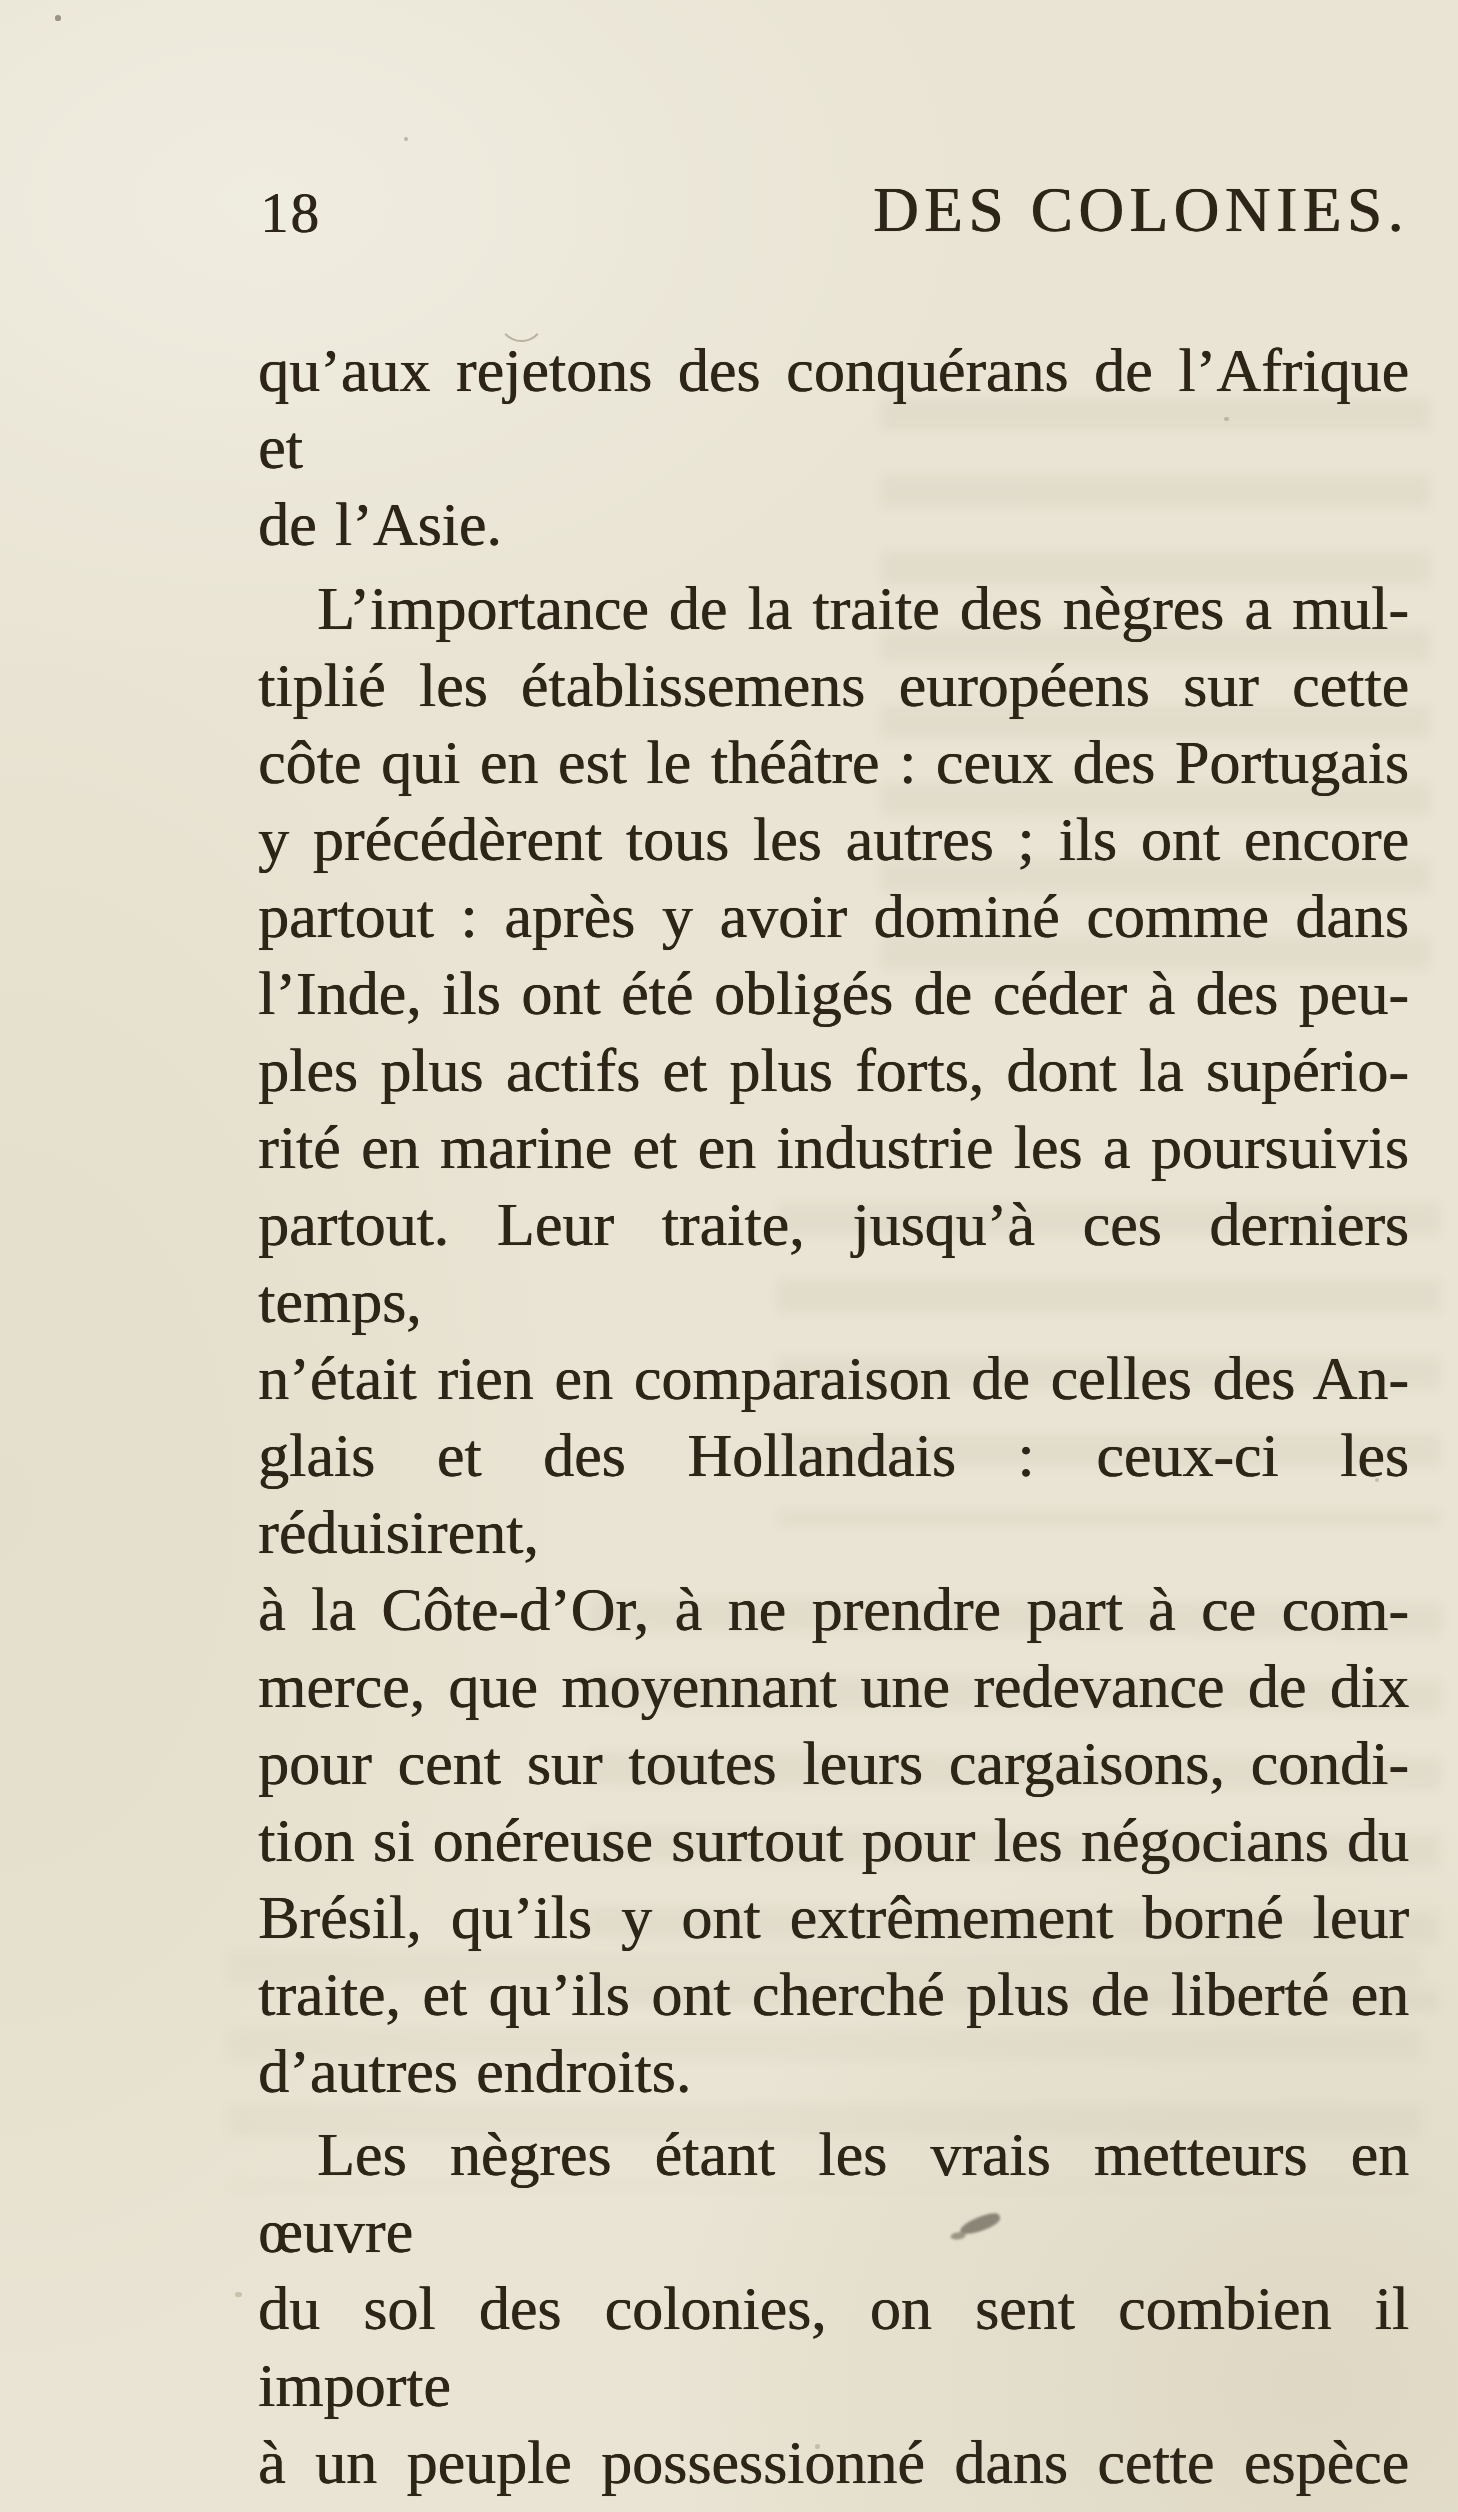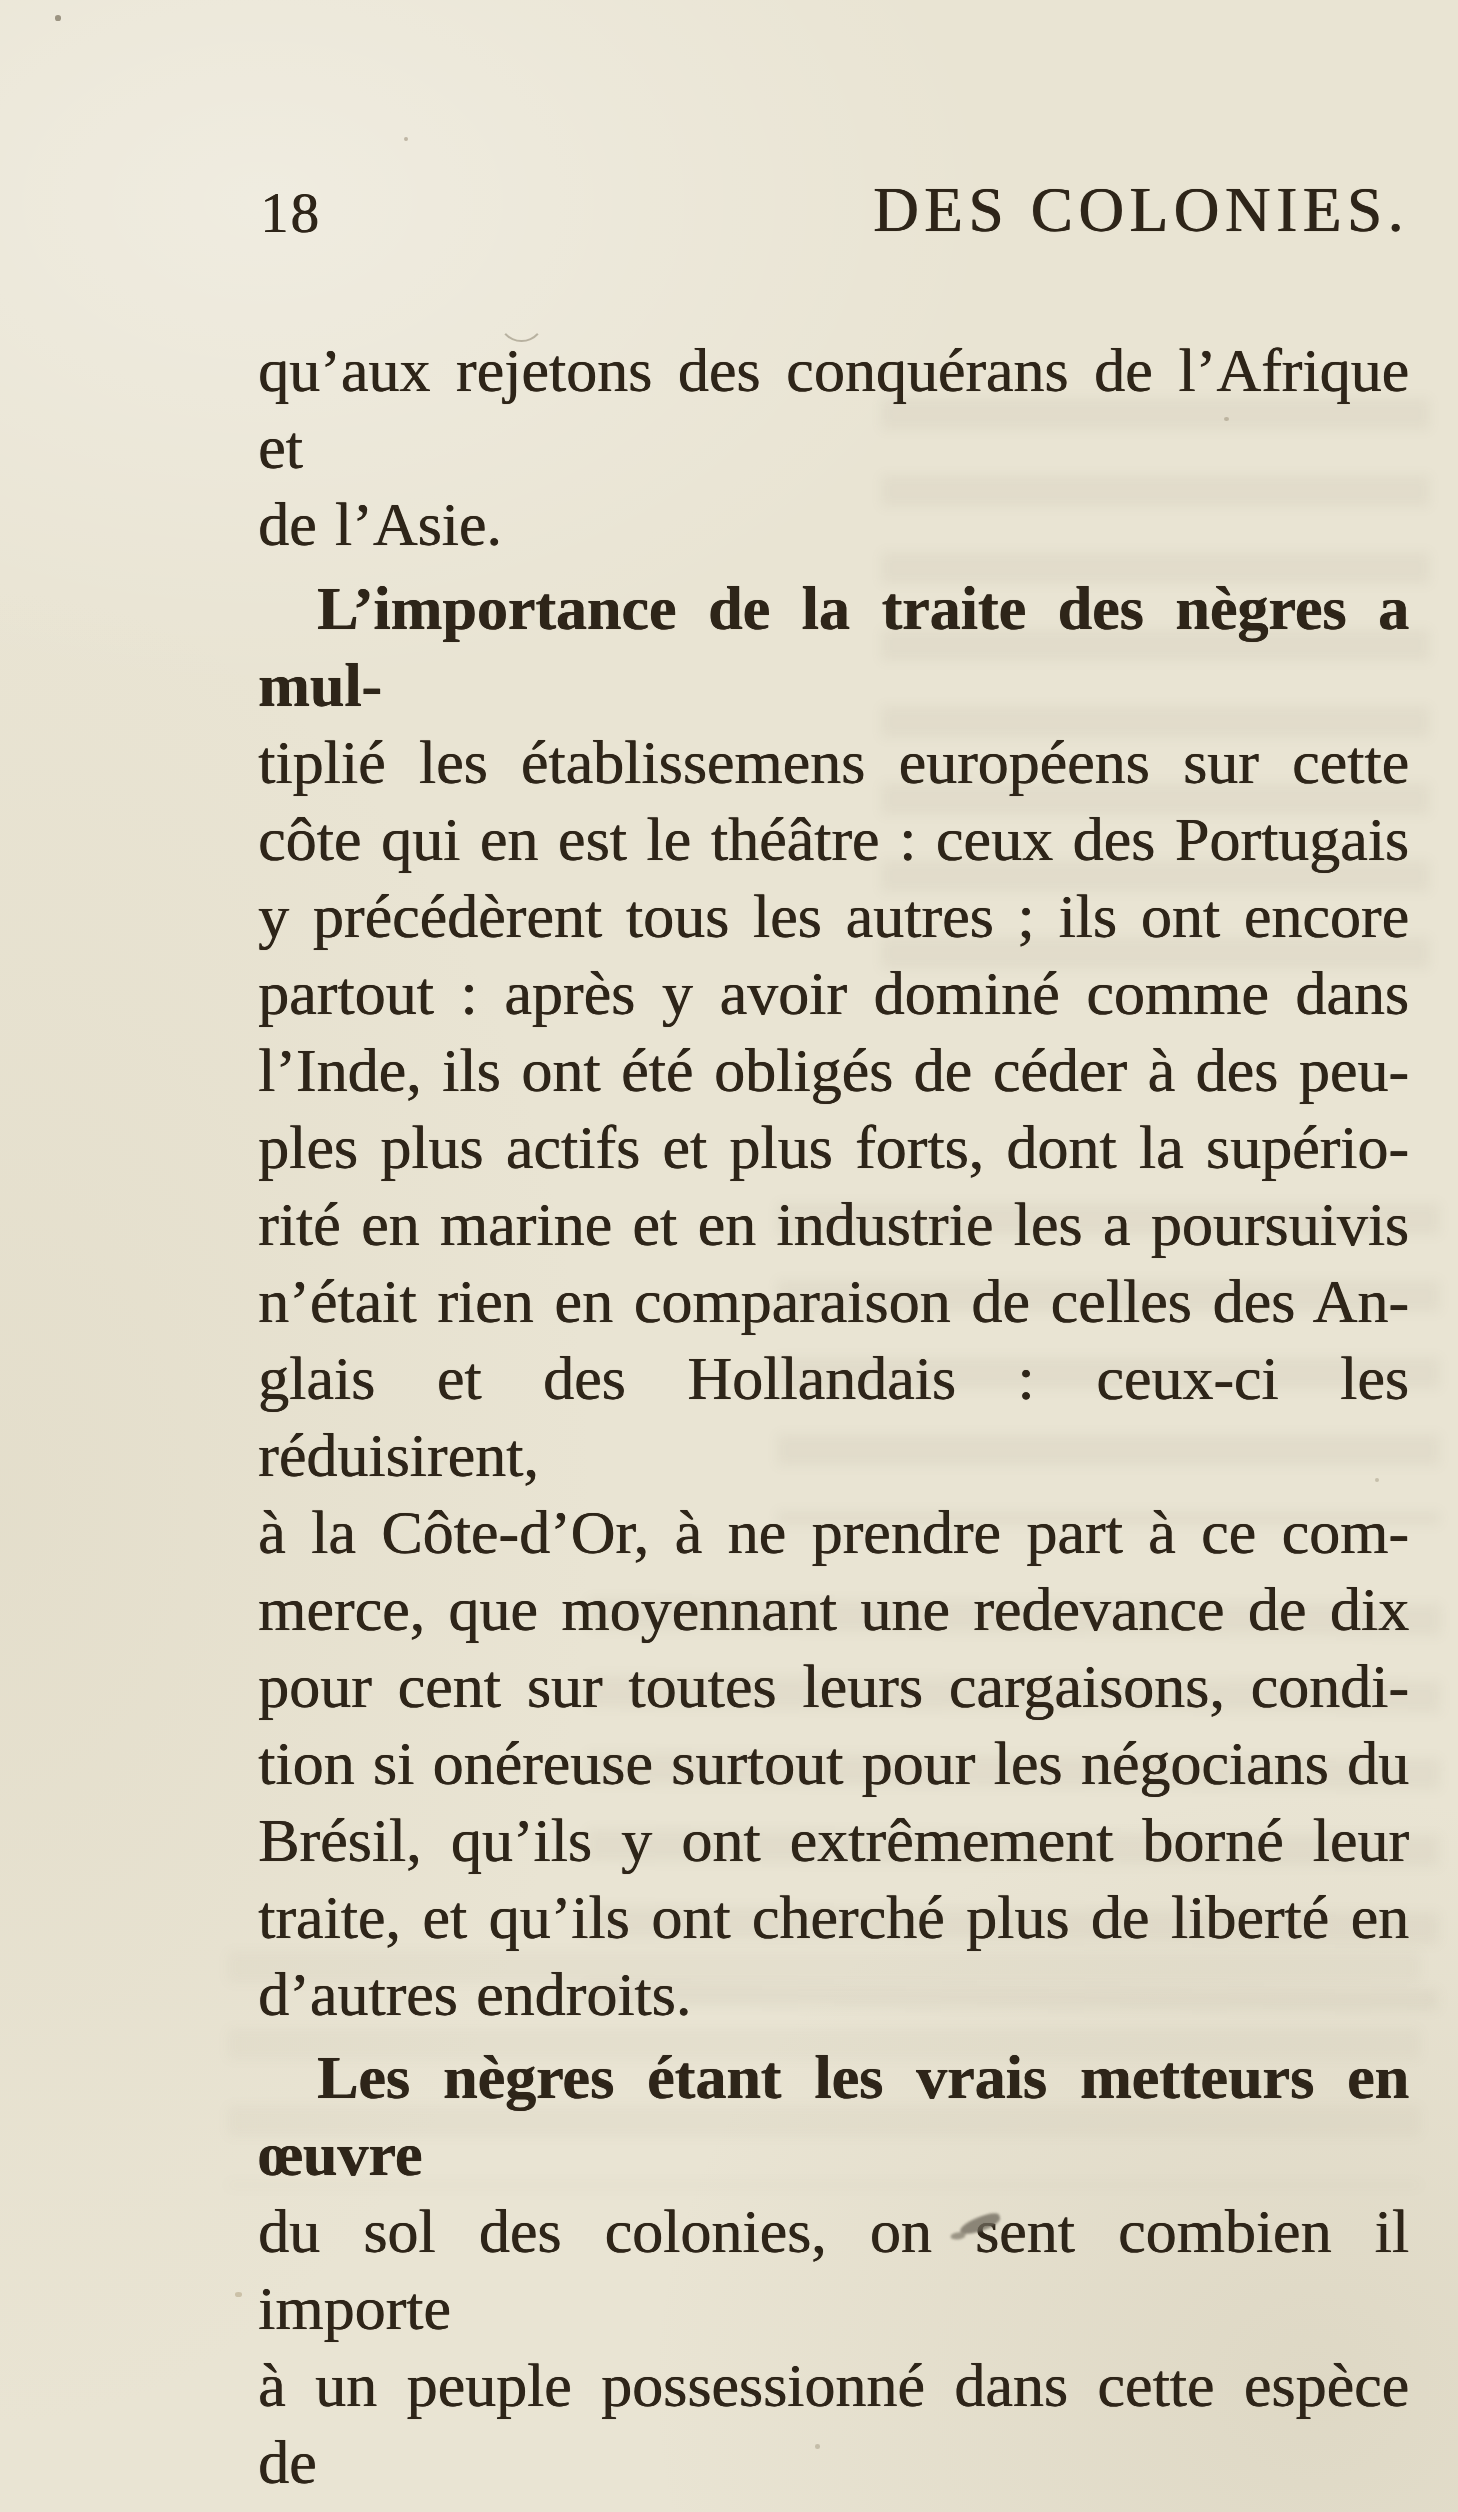--- a/index.html
+++ b/index.html
@@ -57,21 +57,21 @@
     text-shadow: 0.5px 0 0 currentColor, 0 0 0.9px rgba(46,37,25,0.35);
   }
   .para { margin: 0; }
   .para + .para { margin-top: 6.6px; }
   .line {
     text-align: justify;
     text-align-last: justify;
     white-space: normal;
   }
   .line.no-just { text-align-last: left; }
-  .line.indent { text-indent: 59px; font-weight: bold; }
+  .line.indent { text-indent: 59px; }
   
   .ghost {
     position: absolute;
     background: repeating-linear-gradient(
       180deg,
       rgba(122,112,90,0.13) 0px,
       rgba(122,112,90,0.13) 32px,
       rgba(122,112,90,0.00) 32px,
       rgba(122,112,90,0.00) 77px);
     filter: blur(5.7px);
@@ -154,20 +154,21 @@
       </div>
       <div class="para">
         <div class="line indent">L’importance de la traite des nègres a mul-</div>
         <div class="line">tiplié les établissemens européens sur cette</div>
         <div class="line">côte qui en est le théâtre : ceux des Portugais</div>
         <div class="line">y précédèrent tous les autres ; ils ont encore</div>
         <div class="line">partout : après y avoir dominé comme dans</div>
         <div class="line">l’Inde, ils ont été obligés de céder à des peu-</div>
         <div class="line">ples plus actifs et plus forts, dont la supério-</div>
         <div class="line">rité en marine et en industrie les a poursuivis</div>
+        <div class="line">partout. Leur traite, jusqu’à ces derniers temps,</div>
         <div class="line">n’était rien en comparaison de celles des An-</div>
         <div class="line">glais et des Hollandais : ceux-ci les réduisirent,</div>
         <div class="line">à la Côte-d’Or, à ne prendre part à ce com-</div>
         <div class="line">merce, que moyennant une redevance de dix</div>
         <div class="line">pour cent sur toutes leurs cargaisons, condi-</div>
         <div class="line">tion si onéreuse surtout pour les négocians du</div>
         <div class="line">Brésil, qu’ils y ont extrêmement borné leur</div>
         <div class="line">traite, et qu’ils ont cherché plus de liberté en</div>
         <div class="line no-just">d’autres endroits.</div>
       </div>

